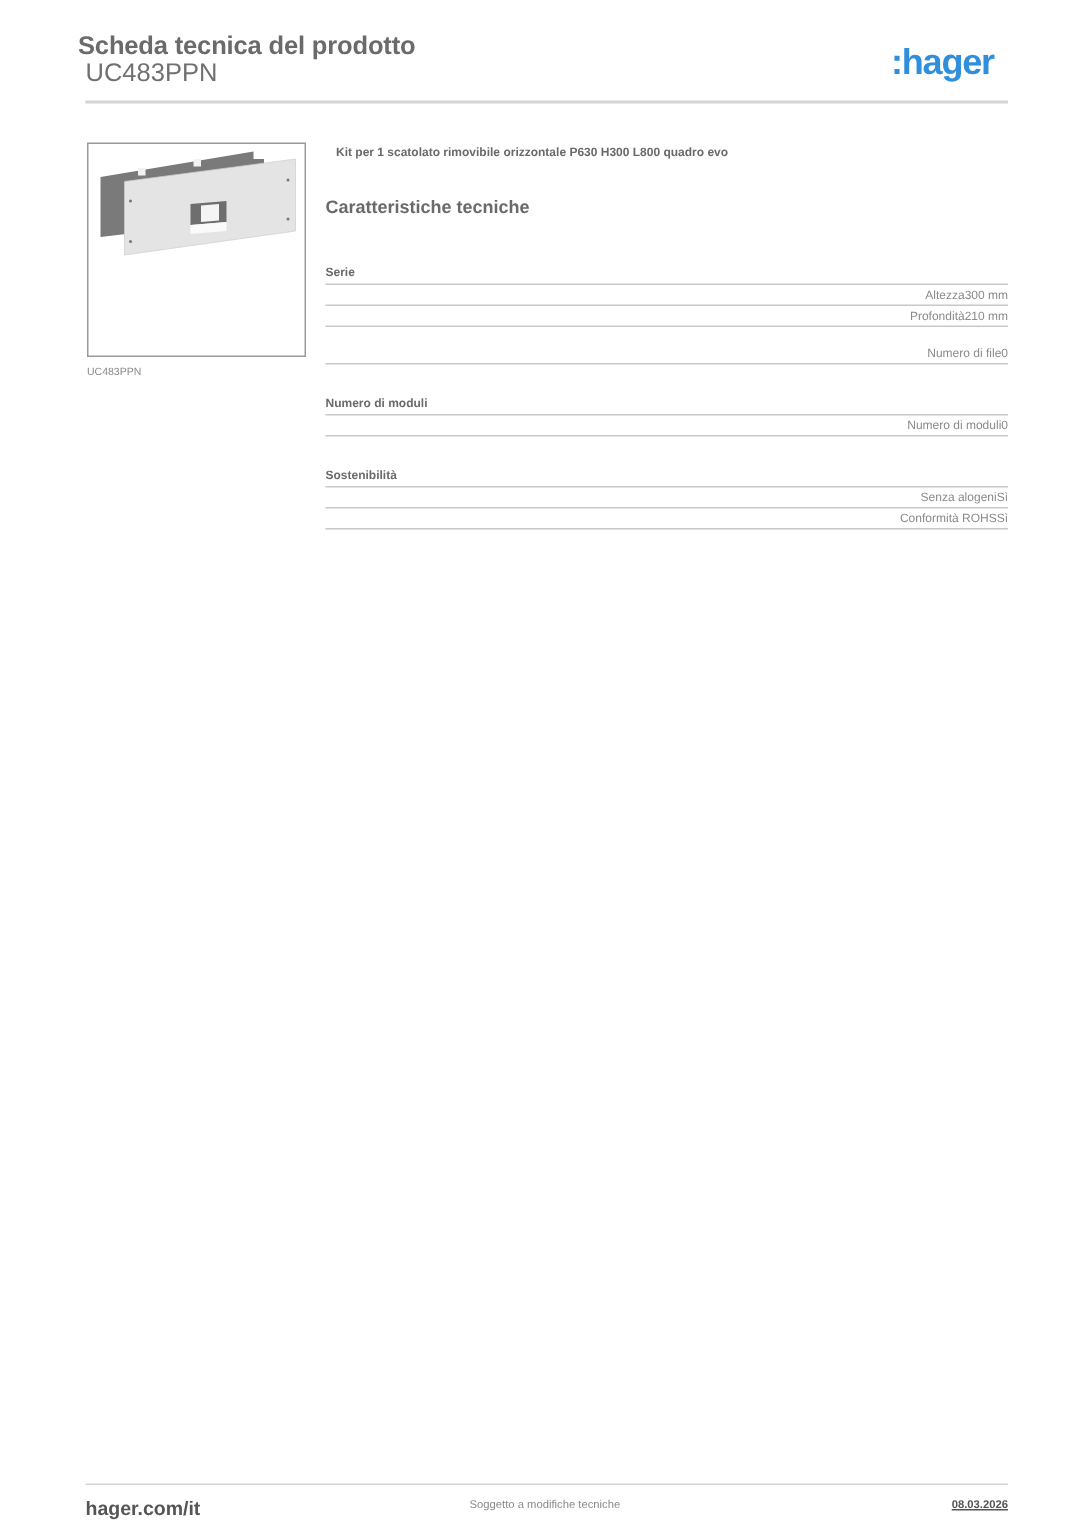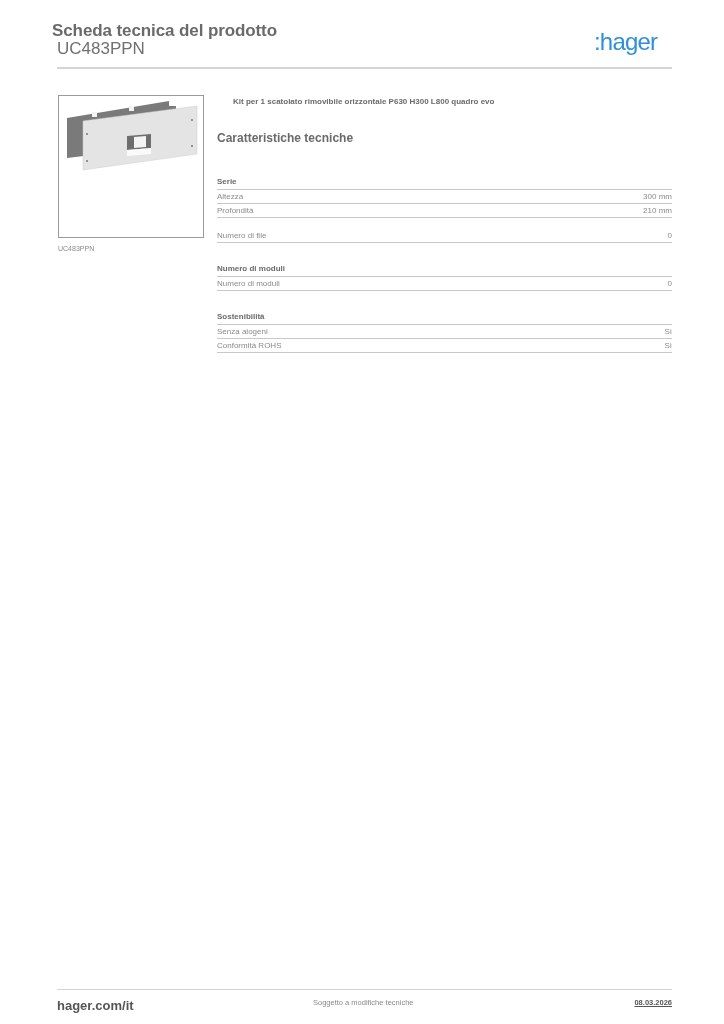--- a/index.html
+++ b/index.html
@@ -10,50 +10,50 @@
   .header-title {
     position: absolute; left: 52px; top: 21px;
     font-size: 17px; font-weight: bold; color: #6a6a6a; letter-spacing: -0.1px;
   }
   .header-code {
     position: absolute; left: 57px; top: 39px;
     font-size: 17px; color: #707070;
   }
   .logo {
     position: absolute; left: 594px; top: 30px;
-    font-size: 24px; font-weight: normal; color: #2f8fdc; letter-spacing: -0.8px;
+    font-size: 24px; font-weight: bold; color: #2f8fdc; letter-spacing: -0.8px;
     line-height: 1;
   }
   .header-rule {
     position: absolute; left: 57px; top: 67px; width: 615px; height: 2px; background: #d4d4d4;
   }
   .image-box {
     position: absolute; left: 58px; top: 95px; width: 146px; height: 143px;
     border: 1px solid #9a9a9a; box-sizing: border-box; background: #fff;
   }
   .image-caption {
     position: absolute; left: 58px; top: 245px; font-size: 7px; color: #8a8a8a;
   }
   .product-desc {
-    position: absolute; left: 233px; top: 97px;
+    position: absolute; left: 224px; top: 97px;
     font-size: 8px; font-weight: bold; color: #6a6a6a;
   }
   .specs-heading {
     position: absolute; left: 217px; top: 131px;
     font-size: 12px; font-weight: bold; color: #6a6a6a;
   }
   .specs { position: absolute; left: 217px; top: 156px; width: 455px; }
   .group { margin-bottom: 11px; }
   .group-title {
     font-size: 8px; font-weight: bold; color: #6a6a6a; height: 13px; line-height: 12px;
     border-bottom: 1.5px solid #c8c8c8;
     margin-top: 20px;
   }
   .row {
-    display: flex; justify-content: space-between; font-size: 8px; color: #8a8a8a;
+    display: flex; justify-content: flex-end; font-size: 8px; color: #8a8a8a;
     height: 13px; line-height: 14px; border-bottom: 1.5px solid #c8c8c8;
   }
   .footer-rule {
     position: absolute; left: 57px; top: 989px; width: 615px; height: 1px; background: #d4d4d4;
   }
   .footer-left {
     position: absolute; left: 57px; top: 998px; font-size: 13px; font-weight: bold; color: #555;
   }
   .footer-center {
     position: absolute; left: 313px; top: 998px; font-size: 7.5px; color: #8a8a8a;

